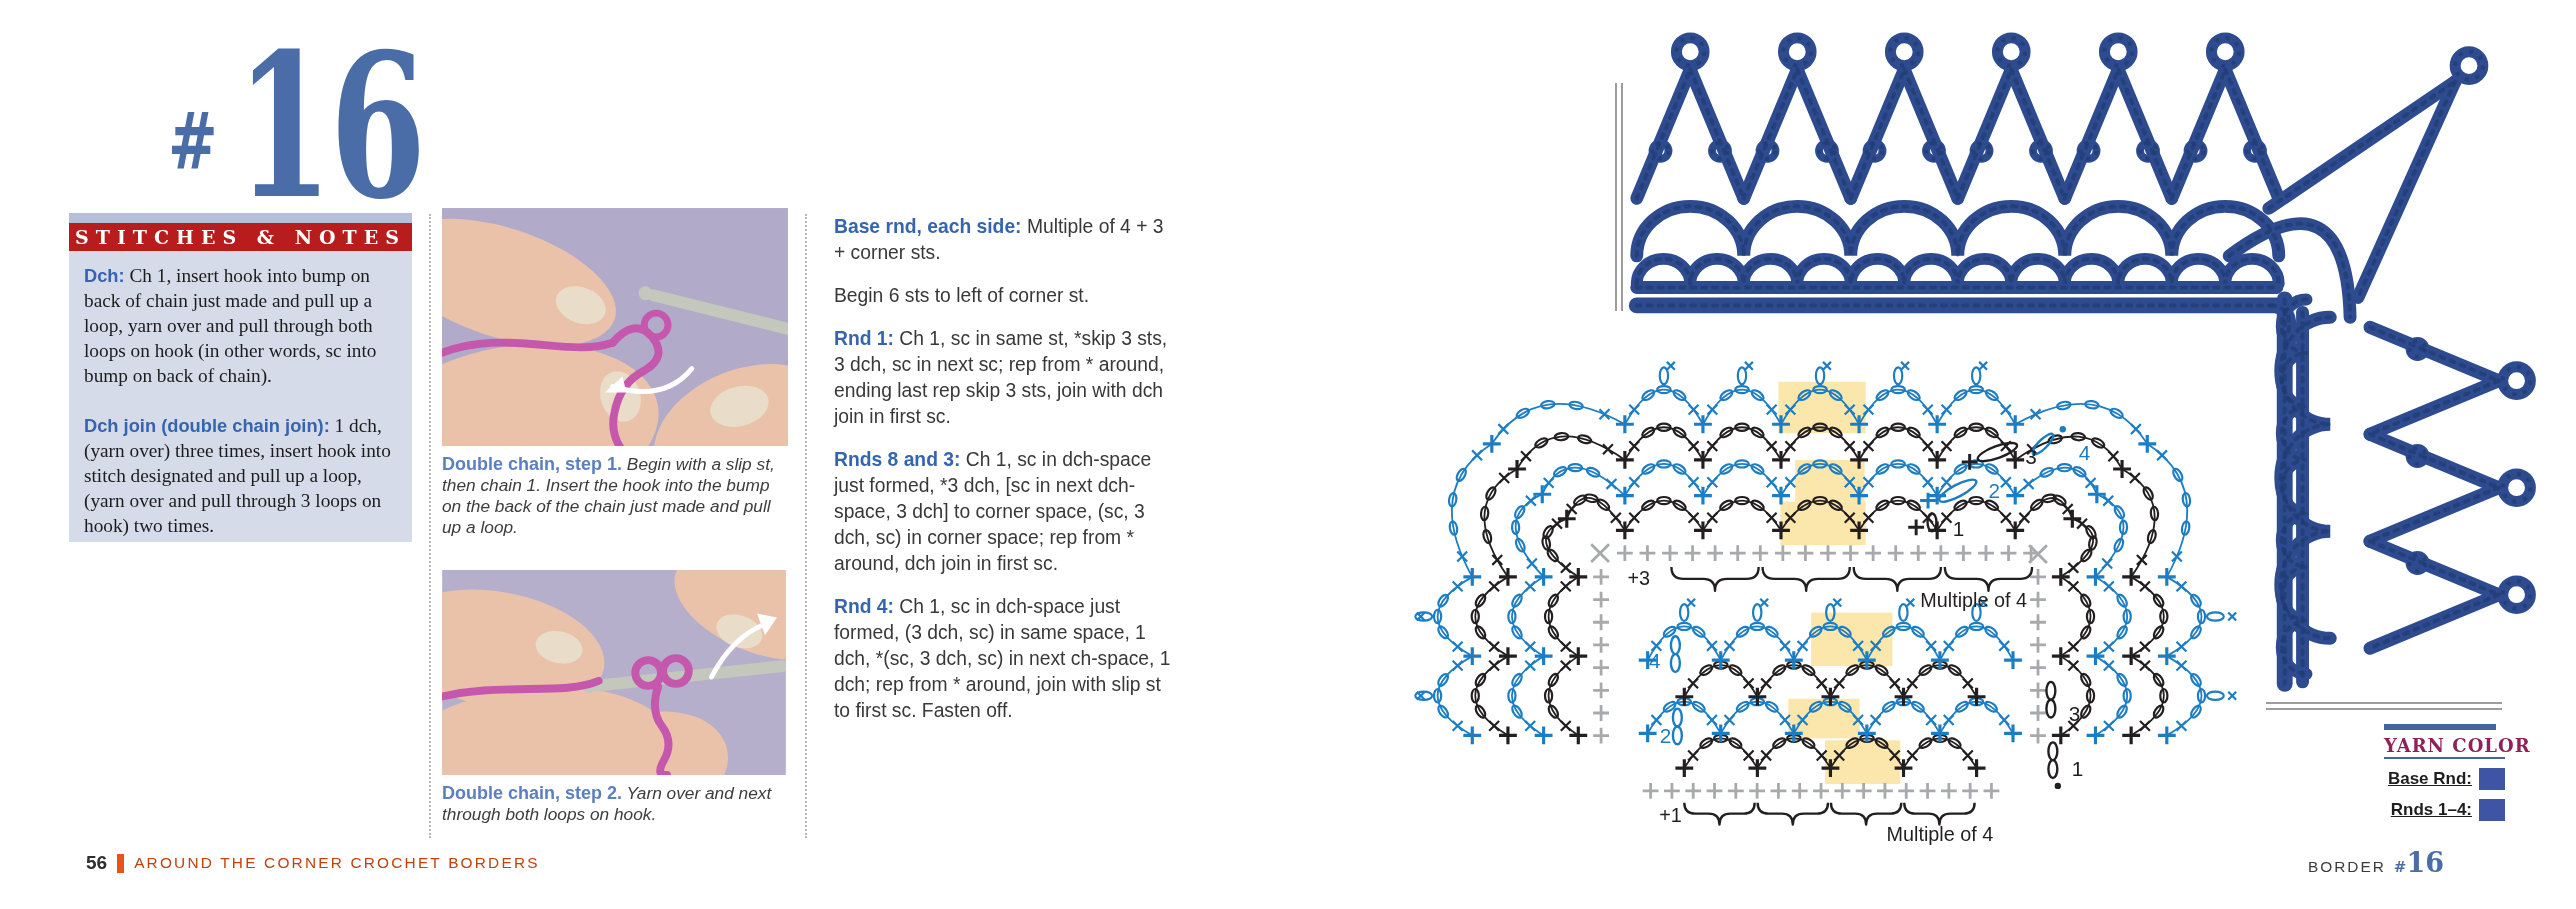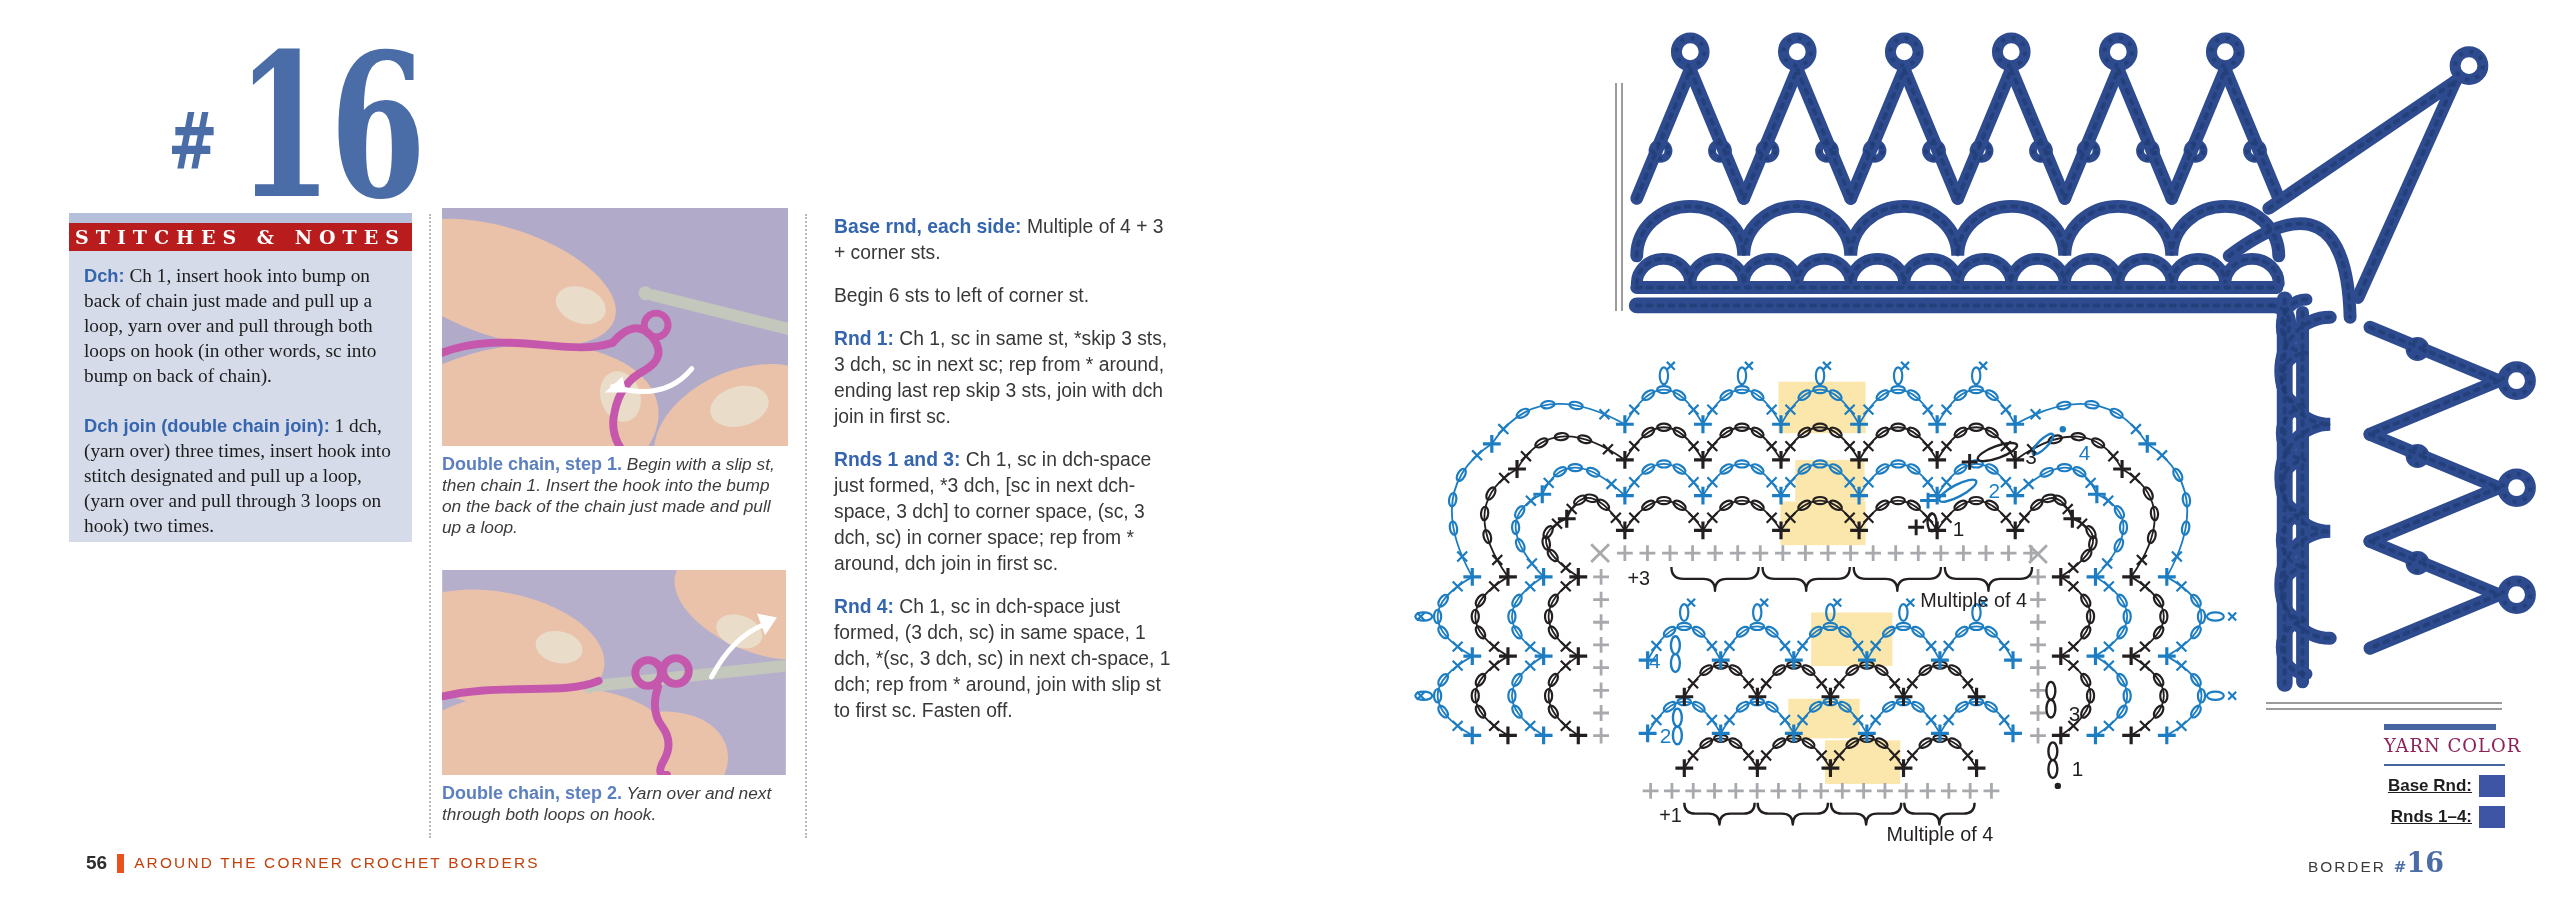--- a/index.html
+++ b/index.html
@@ -55,21 +55,21 @@
 
   
   .vrule{position:absolute;left:1615px;top:83px;width:4px;height:228px;
          border-left:2px solid #9c9c9c;border-right:2px solid #9c9c9c;}
   .hrule{position:absolute;left:2266px;top:702px;width:236px;height:4px;
          border-top:2px solid #9c9c9c;border-bottom:2px solid #9c9c9c;}
 
   
   .legend{position:absolute;left:2384px;top:724px;width:121px;}
   .legend .topbar{width:112px;height:6px;background:#44659f;}
-  .legend .ltitle{margin:5px 0 8px 0;font-family:"DejaVu Serif",serif;font-weight:400;font-size:18px;
+  .legend .ltitle{margin:5px 0 1px 0;font-family:"DejaVu Serif",serif;font-weight:700;font-size:18px;
                   letter-spacing:1px;color:#8e2158;white-space:nowrap;}
   .legend .lrule{width:121px;height:2px;background:#44659f;}
   .legend .lrow{margin-top:9px;display:flex;justify-content:flex-end;align-items:center;gap:7px;}
   .legend .llabel{font-weight:700;font-size:17px;color:#1e1e1e;white-space:nowrap;text-decoration:underline;}
 
   
   #art{position:absolute;left:0;top:0;pointer-events:none;}
   .dgt{font-family:"Liberation Sans",sans-serif;font-size:20px;}
   .dgn{font-family:"Liberation Sans",sans-serif;font-size:21px;}
 </style>
@@ -888,21 +888,21 @@
   </figure>
   <div class="caption cap2">
     <span class="cap-lead">Double chain, step 2.</span>
     <span>Yarn over and next through both loops on hook.</span>
   </div>
 
   <div class="instructions">
     <p><span class="instr-lead">Base rnd, each side:</span> <span>Multiple of 4 + 3 + corner sts.</span></p>
     <p><span class="instr-lead"></span><span>Begin 6 sts to left of corner st.</span></p>
     <p><span class="instr-lead">Rnd 1:</span> <span>Ch 1, sc in same st, *skip 3 sts, 3 dch, sc in next sc; rep from * around, ending last rep skip 3 sts, join with dch join in first sc.</span></p>
-    <p><span class="instr-lead">Rnds 1 and 3:</span> <span>Ch 1, sc in dch-space just formed, *3 dch, [sc in next dch-space, 3 dch] to corner space, (sc, 3 dch, sc) in corner space; rep from * around, dch join in first sc.</span></p>
+    <p><span class="instr-lead">Rnds 8 and 3:</span> <span>Ch 1, sc in dch-space just formed, *3 dch, [sc in next dch-space, 3 dch] to corner space, (sc, 3 dch, sc) in corner space; rep from * around, dch join in first sc.</span></p>
     <p><span class="instr-lead">Rnd 4:</span> <span>Ch 1, sc in dch-space just formed, (3 dch, sc) in same space, 1 dch, *(sc, 3 dch, sc) in next ch-space, 1 dch; rep from * around, join with slip st to first sc. Fasten off.</span></p>
   </div>
 
   <footer class="footer-left">
     <span class="pagenum">56</span>
     <span class="obar"></span>
     <span class="booktitle">AROUND THE CORNER CROCHET BORDERS</span>
   </footer>
 
   <div class="vrule"></div>

